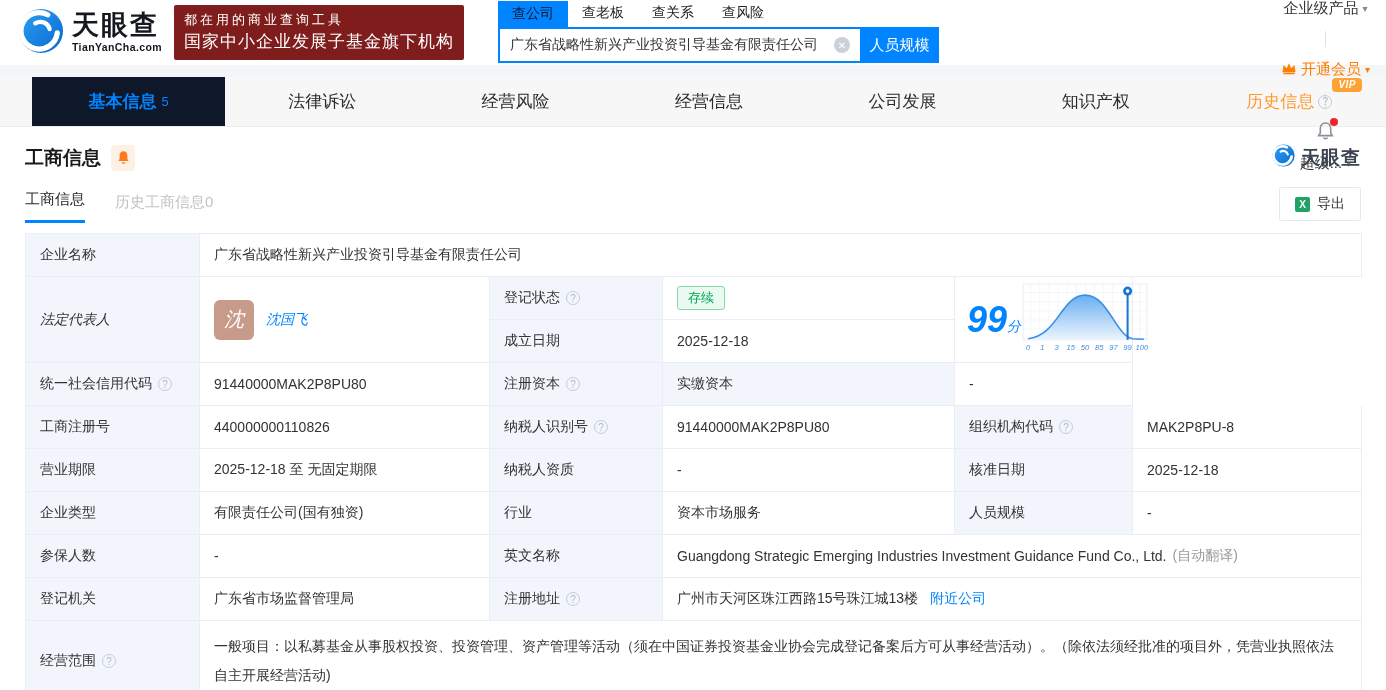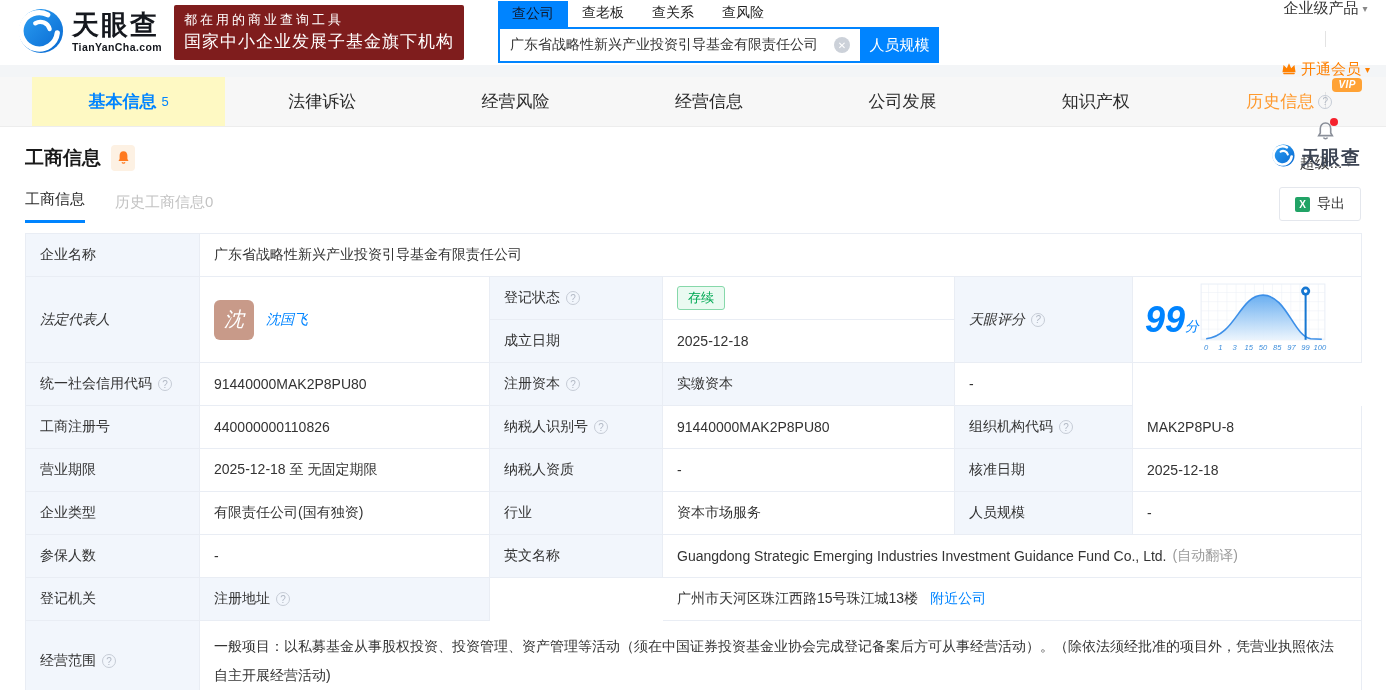--- a/index.html
+++ b/index.html
@@ -33,21 +33,21 @@
   .nav-item { cursor:pointer; display:flex; align-items:center; gap:4px; }
   .vip-link { color:#ff8000; }
   .vip-link .caret { color:#ff8000; }
   .bell-wrap { position:relative; cursor:pointer; display:flex; }
   .red-dot { position:absolute; top:-3px; right:-3px; width:8px; height:8px; border-radius:50%; background:#f5222d; }
 
   
   .band { height:12px; background:#f3f5f7; }
   .tabbar { display:flex; height:50px; background:#f7f7f7; border-bottom:1px solid #ededed; }
   .tab { flex:1; display:flex; align-items:center; justify-content:center; font-size:17px; color:#2a2a2a; cursor:pointer; position:relative; }
-  .tab.active { background:#fef9c3; color:#0084ff; font-weight:700;margin-left:32px; }
+  .tab.active { background:#0f172a; color:#0084ff; font-weight:700;margin-left:32px; }
   .tab .count { font-size:13px; margin-left:5px; font-weight:400; color:#0084ff; }
   .tab.history { color:#ff9a2e; }
   .vip-badge { position:absolute; top:1px; margin-left:116px; background:#ffa235; color:#fff; font-size:10px; font-weight:700; font-style:italic; padding:1px 6px 2px; border-radius:4px; letter-spacing:.5px; }
   .q { display:inline-flex; width:14px; height:14px; border:1px solid #c6ccd6; border-radius:50%; color:#b2b9c5; font-size:10px; align-items:center; justify-content:center; margin-left:6px; flex:none; cursor:pointer; }
   .q::before { content:"?"; }
   .tab.history .q { margin-left:4px; }
 
   
   .section-head { margin:17px 25px 0; display:flex; align-items:center; justify-content:space-between; }
   .sec-title-wrap { display:flex; align-items:center; gap:10px; }
@@ -258,24 +258,20 @@
       </div>
       <div class="cell">
         <span class="status-badge">存续</span>
       </div>
       <div class="cell lbl">
           <span>成立日期</span>
         </div>
       <div class="cell">
           <span>2025-12-18</span>
         </div>
-    </div>
-    <div class="cell lbl tall">
-      <span>天眼评分</span>
-        <span class="q"></span>
     </div>
     <div class="cell tall score-cell">
       <span class="score-num">99</span>
       <span class="score-unit">分</span>
       <span>
         <svg width="128" height="70" viewBox="0 0 126 69">
           <defs>
             <pattern id="grid" width="9" height="9" patternUnits="userSpaceOnUse">
               <path d="M9 0 H0 V9" fill="none" stroke="#e9eef6" stroke-width="1"></path>
             </pattern>
@@ -404,20 +400,23 @@
     <div class="cell span3">
       <span>Guangdong Strategic Emerging Industries Investment Guidance Fund Co., Ltd.</span>
       <span class="gray-note">(自动翻译)</span>
     </div>
   </div>
 
   <div class="trow">
     <div class="cell lbl">
         <span>登记机关</span>
       </div>
+    <div class="cell">
+        <span>广东省市场监督管理局</span>
+      </div>
     <div class="cell lbl">
         <span>注册地址</span>
         <span class="q"></span>
       </div>
     <div class="cell span3">
       <span>广州市天河区珠江西路15号珠江城13楼</span>
       <a class="link ml12">附近公司</a>
     </div>
   </div>
 

